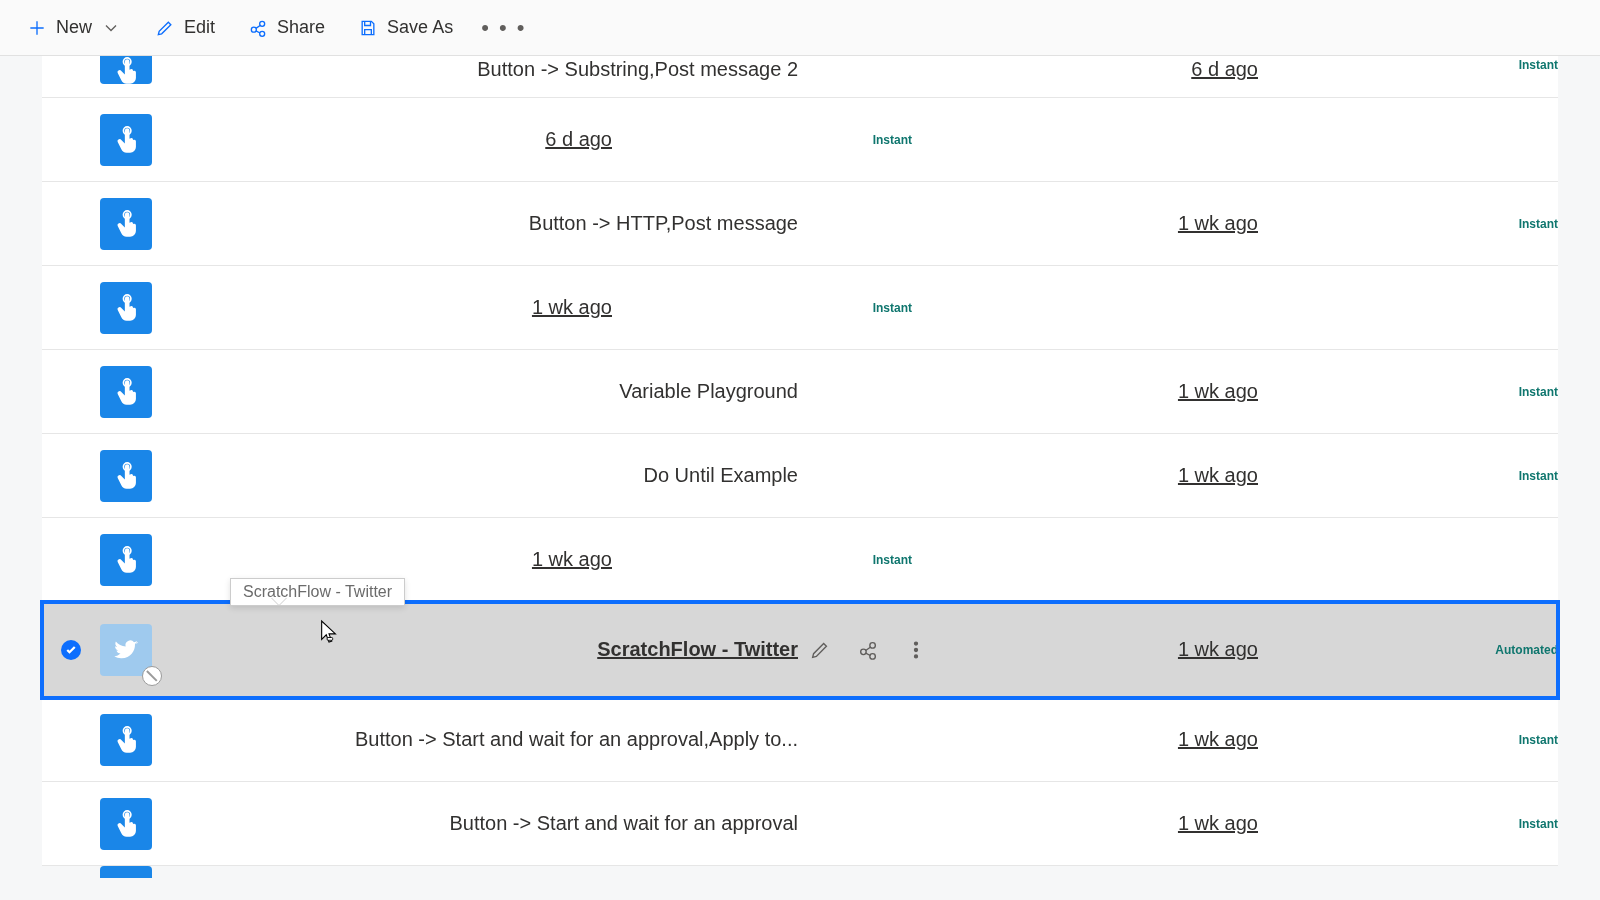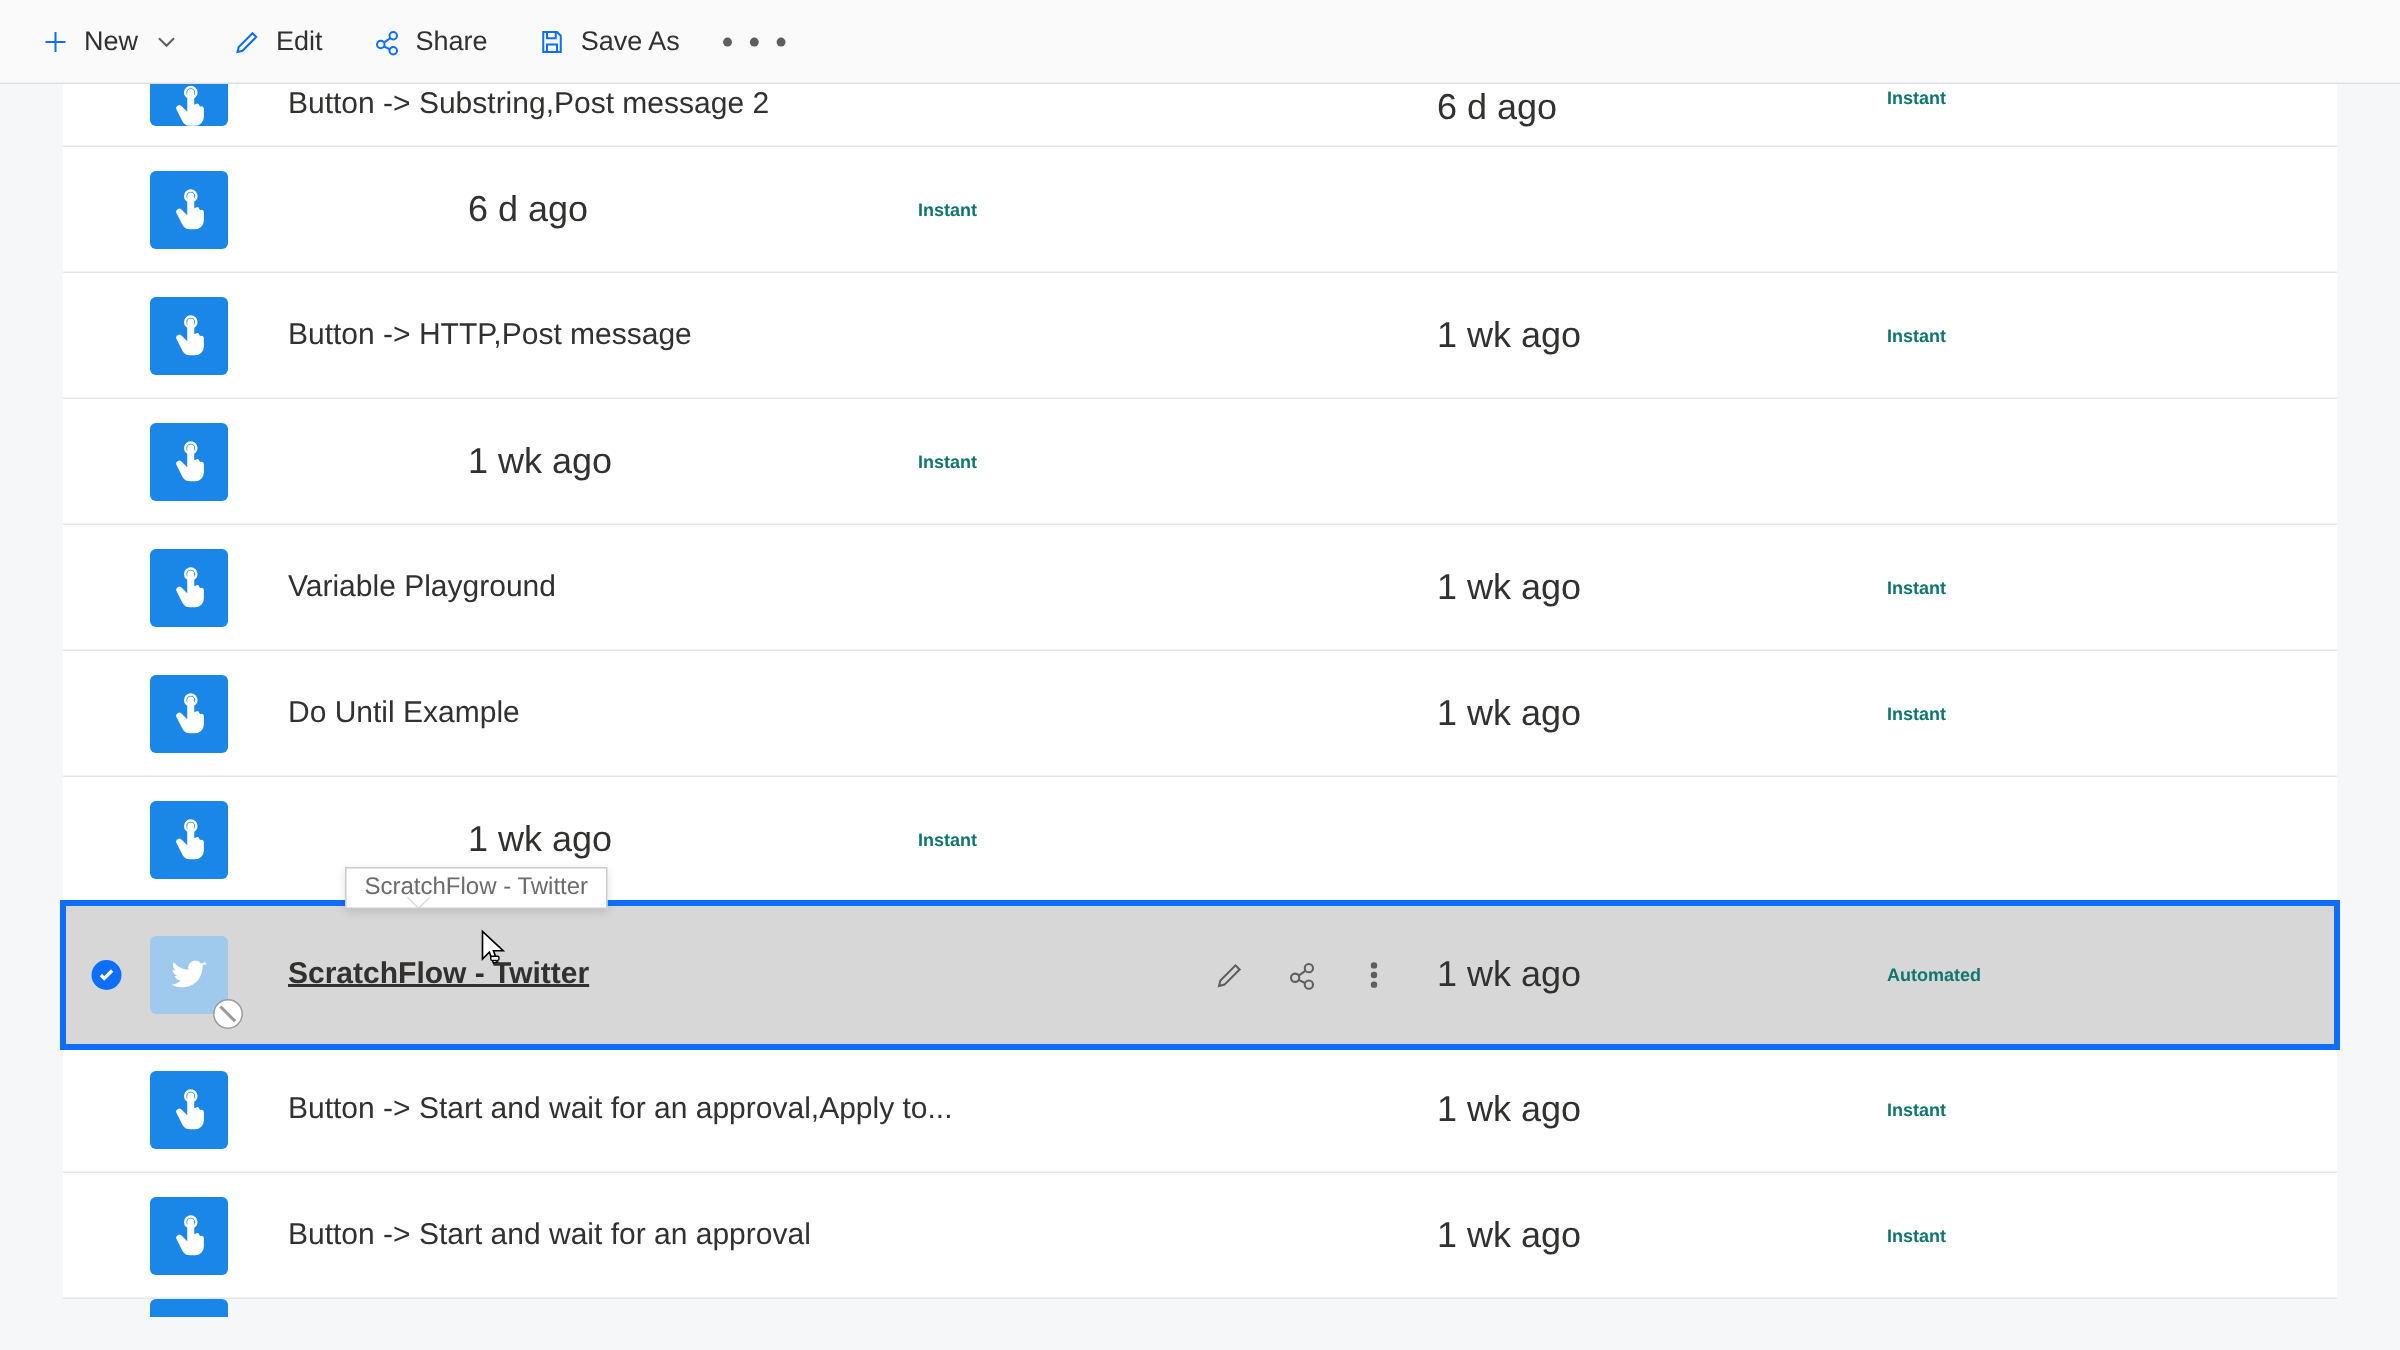--- a/index.html
+++ b/index.html
@@ -30,21 +30,21 @@
     font-size: 18px;
     color: #323130;
     cursor: pointer;
     border-radius: 2px;
   }
   .tool-icon { width: 22px; height: 22px; display: inline-flex; align-items: center; justify-content: center; flex: none; }
   .tool-icon svg { width: 20px; height: 20px; stroke: #0d6efd; stroke-width: 1.6; fill: none; }
   .chevron svg { stroke: #605e5c; }
   .more-dots { color: #605e5c; font-size: 22px; letter-spacing: 2px; padding: 8px 10px; cursor: pointer; }
 
-  .list { margin: 0 42px; background: #fff; }
+  .list { margin: 0 42px; background: #fff; text-align: right; }
   .row {
     display: flex;
     align-items: center;
     border-bottom: 1px solid #e6e6e6;
     height: 84px;
     position: relative;
   }
   .row.top-cut { height: 42px; }
   .row.top-cut .flow-icon { height: 28px; align-self: flex-start; border-radius: 0 0 4px 4px; }
   .row.top-cut .cell { align-self: flex-start; padding-top: 2px; }
@@ -53,21 +53,21 @@
   .flow-icon {
     width: 52px; height: 52px; border-radius: 4px;
     background: #1a86e8;
     display: flex; align-items: center; justify-content: center;
     flex: none;
     position: relative;
   }
   .flow-icon svg { width: 28px; height: 28px; fill: #fff; }
 
   .name-col { flex: 1; padding-left: 40px; font-size: 20px; }
-  .modified-col { width: 300px; font-size: 24px; color: #323130; }
+  .modified-col { width: 300px; font-size: 20px; color: #323130; text-decoration: underline; }
   .type-col { width: 300px; font-size: 12px; color: #0f766e; font-weight: bold; }
   .actions-col { width: 160px; display:flex; gap: 24px; justify-content: flex-end; padding-right: 30px; align-items:center; }
   .action-icon { width:24px; height:24px; cursor:pointer; display:inline-flex; align-items:center; justify-content:center; }
   .action-icon svg { width:22px; height:22px; stroke:#605e5c; fill:none; stroke-width:1.5; }
 
   .row.selected {
     background: #d7d7d7;
     outline: 4px solid #0d6efd;
     outline-offset: -2px;
     height: 96px;

